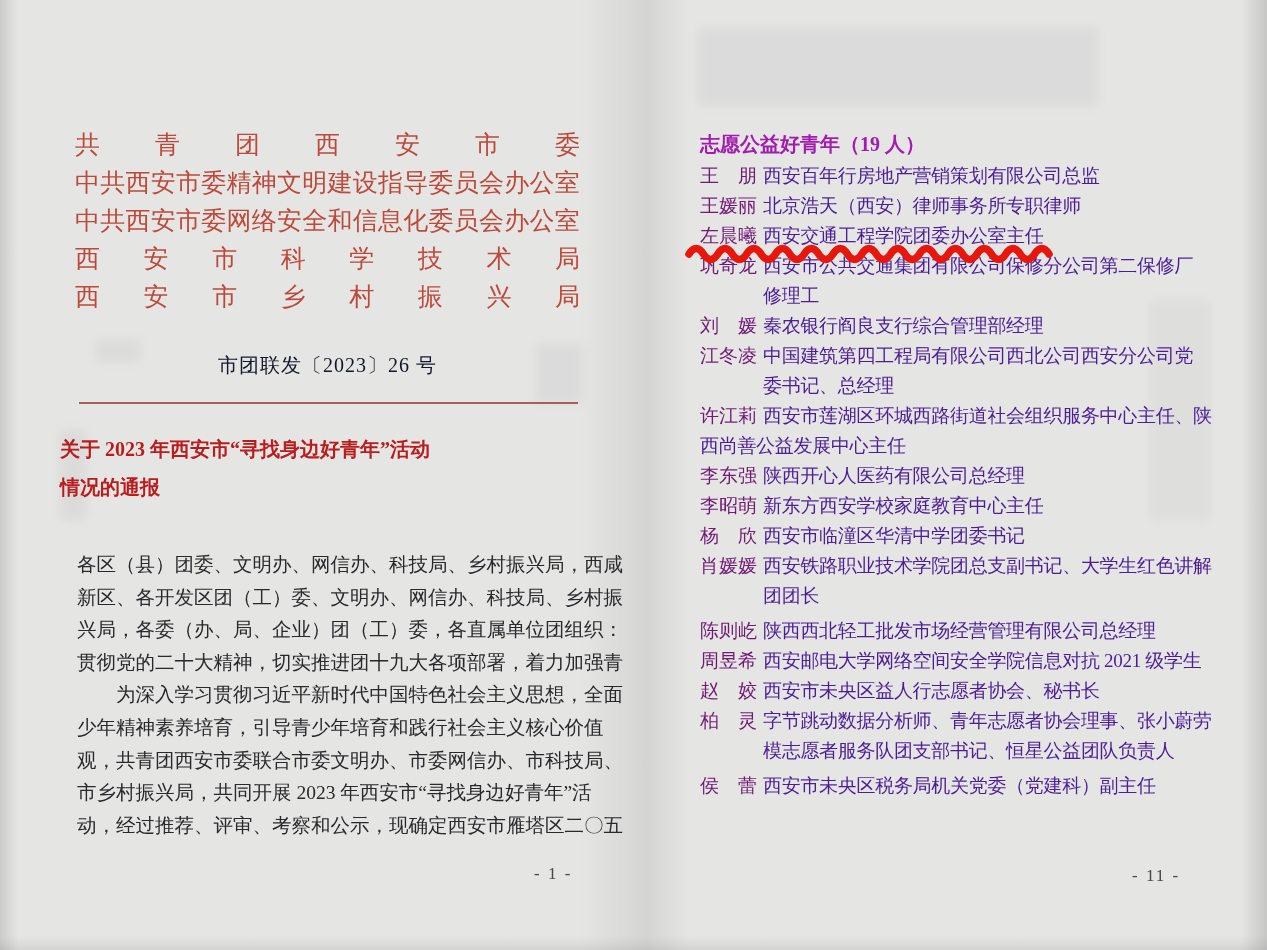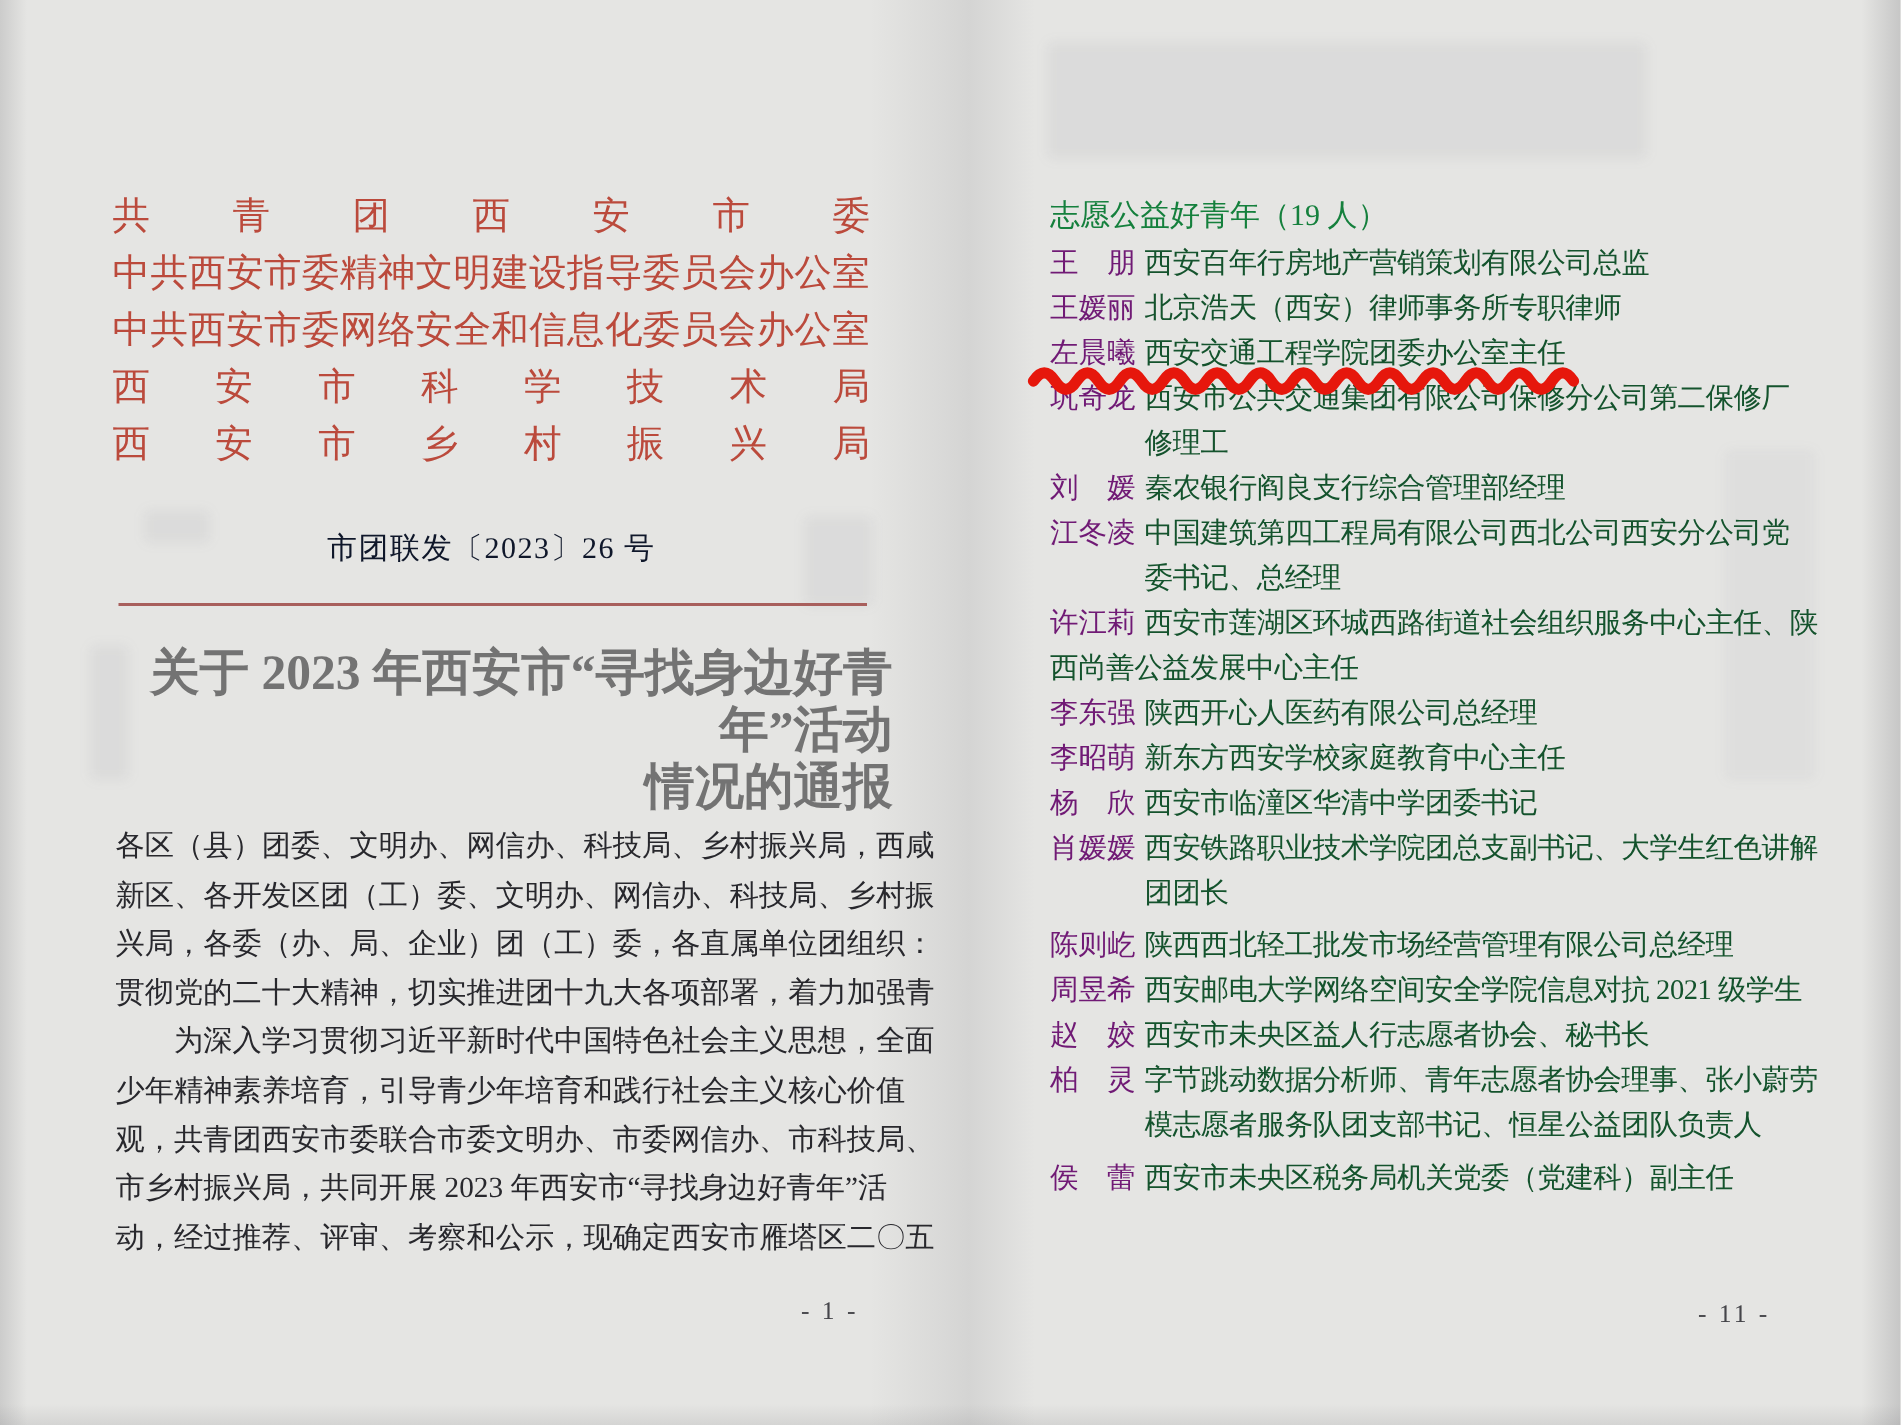--- a/index.html
+++ b/index.html
@@ -46,39 +46,39 @@
   .doc-number {
     position: absolute; left: 75px; top: 352px; width: 505px;
     text-align: center; font-size: 20px; color: #0f172a; letter-spacing: 1px;
   }
   .red-rule {
     position: absolute; left: 79px; top: 402px; width: 499px; height: 2px;
     background: #a85f5c;
   }
   .doc-title {
     position: absolute; left: 60px; top: 430px; width: 535px;
-    text-align: right; font-weight: bold; font-size: 33px; line-height: 38px;
-    color: #737373;
+    text-align: left; font-weight: bold; font-size: 20px; line-height: 38px;
+    color: #b91c1c;
   }
   .left-body {
     position: absolute; left: 77px; top: 533px; width: 508px;
     font-size: 19.5px; line-height: 32.6px; color: #28282d; margin-top: 16px;
   }
   .body-line { text-align: justify; text-align-last: justify; white-space: nowrap; }
   .body-line.indent { text-indent: 2em; }
   .page-num { position: absolute; font-size: 17px; color: #45454a; letter-spacing: 2px; white-space: nowrap; }
   .page-num.left  { left: 534px;  top: 864px; }
   .page-num.right { left: 1132px; top: 866px; }
 
   
   .right-block { position: absolute; left: 700px; top: 129px; width: 515px; }
-  .r-heading { font-weight: normal; font-size: 20px; line-height: 30px; color: #15803d; margin-bottom: 2px; }
+  .r-heading { font-weight: bold; font-size: 20px; line-height: 30px; color: #a21caf; margin-bottom: 2px; }
   .r-line { display: flex; line-height: 30px; font-size: 19px; white-space: nowrap; }
   .r-name { flex: 0 0 60px; margin-right: 3px; color: #701a75; }
-  .r-desc { color: #14532d; letter-spacing: -0.3px; }
+  .r-desc { color: #4c1d95; letter-spacing: -0.3px; }
   .r-line.cont-full .r-desc { margin-left: 0; }
   .r-line.gap-top { margin-top: 5px; }
 
   .wavy-underline { position: absolute; left: 683px; top: 241px; width: 372px; height: 24px; }
 </style>
 </head>
 <body>
 
 <div class="edge-left"></div>
 <div class="edge-right"></div>

